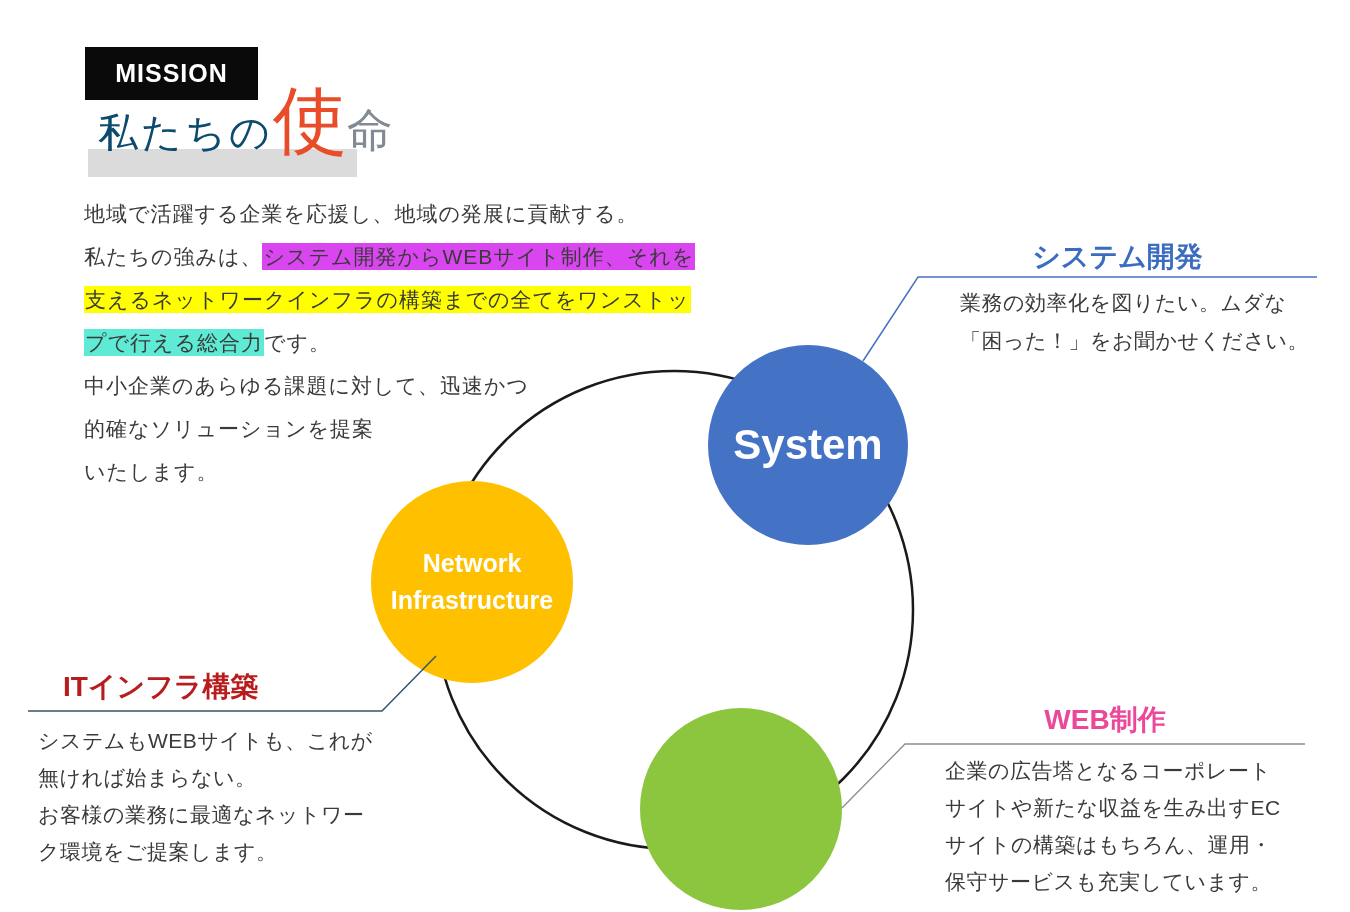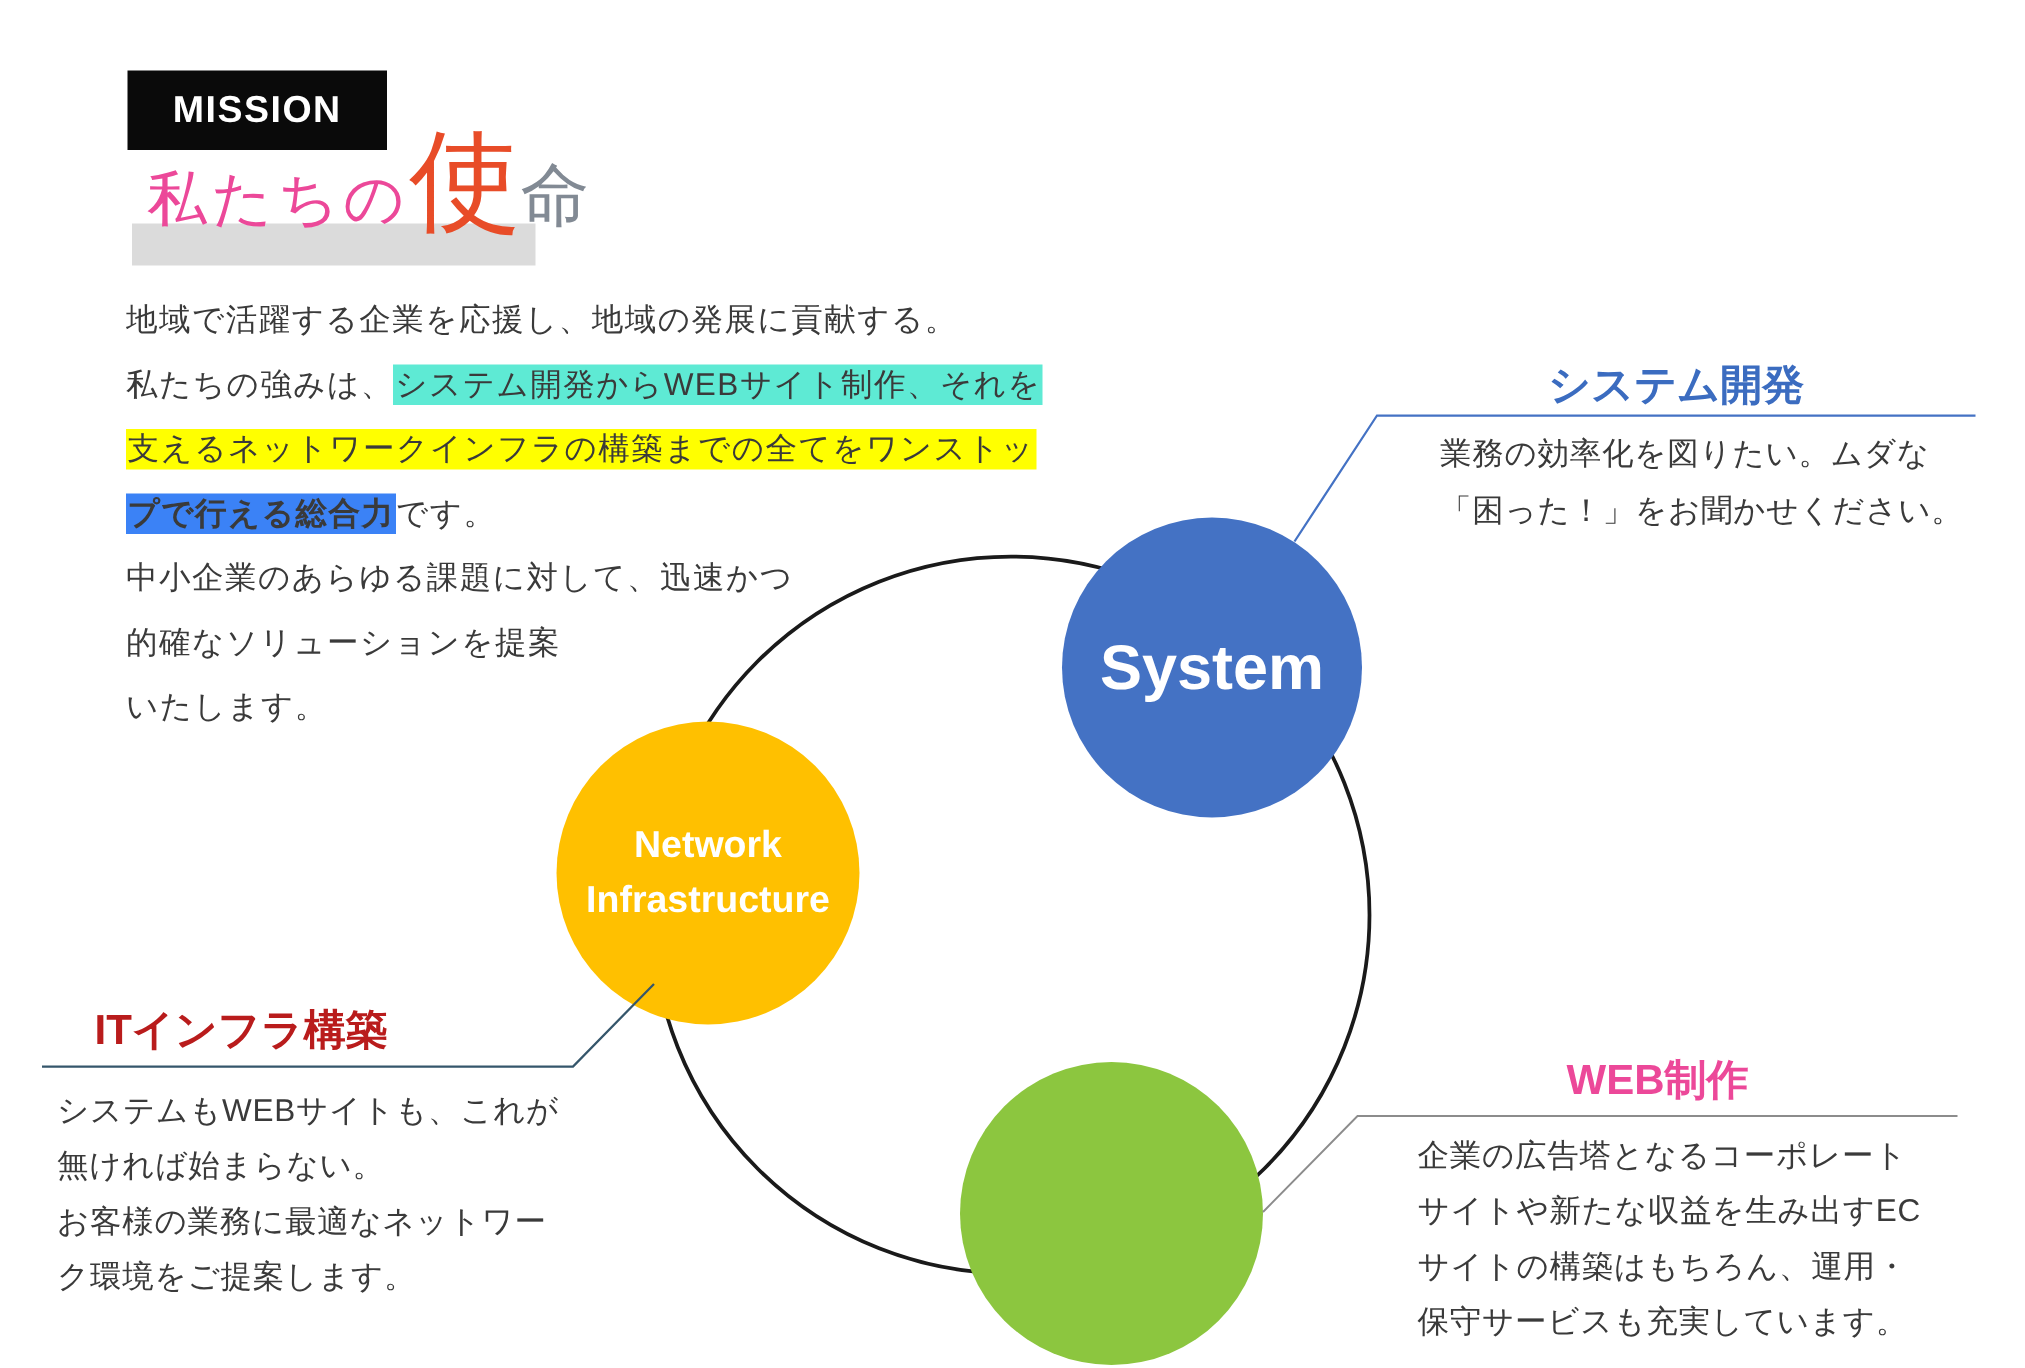--- a/index.html
+++ b/index.html
@@ -57,30 +57,30 @@
 
     <polyline points="1317,277 918,277 863,361" fill="none" stroke-width="1.5" stroke="#4472c4"></polyline>
     <polyline points="28,711 382,711 436,656" fill="none" stroke-width="1.5" stroke="#35566b"></polyline>
     <polyline points="1305,744 905,744 842,808" fill="none" stroke-width="1.3" stroke="#8c8c8c"></polyline>
   </svg>
 
   <div class="abs mission-box">MISSION</div>
 
   <div class="abs title-band"></div>
   <div class="abs title-row">
-    <span class="title-prefix" style="color: #ec4899;">私たちの</span>
+    <span class="title-prefix" style="color: #0c4a6e;">私たちの</span>
       <span class="title-accent" style="color: rgb(232, 76, 40);">使</span>
       <span class="title-suffix" style="color: rgb(130, 138, 148);">命</span>
   </div>
 
   <div class="abs intro">
     <div class="ln">地域で活躍する企業を応援し、地域の発展に貢献する。</div>
-    <div class="ln"><span>私たちの強みは、</span><span class="hl" style="background-color: #5eead4; margin-top: 28px;">システム開発からWEBサイト制作、それを</span></div>
+    <div class="ln"><span>私たちの強みは、</span><span class="hl" style="background-color: #d946ef; margin-top: 28px;">システム開発からWEBサイト制作、それを</span></div>
     <div class="ln"><span class="hl" style="background-color: rgb(255, 255, 0);">支えるネットワークインフラの構築までの全てをワンストッ</span></div>
-    <div class="ln"><span class="hl" style="background-color: #3b82f6; font-weight: bold;">プで行える総合力</span><span>です。</span></div>
+    <div class="ln"><span class="hl" style="background-color: #5eead4;">プで行える総合力</span><span>です。</span></div>
     <div class="ln">中小企業のあらゆる課題に対して、迅速かつ</div>
     <div class="ln">的確なソリューションを提案</div>
     <div class="ln">いたします。</div>
   </div>
 
   <div class="abs circle-label lbl-system">System</div>
   <div class="abs circle-label lbl-network">
     <div>Network</div>
     <div>Infrastructure</div>
   </div>

